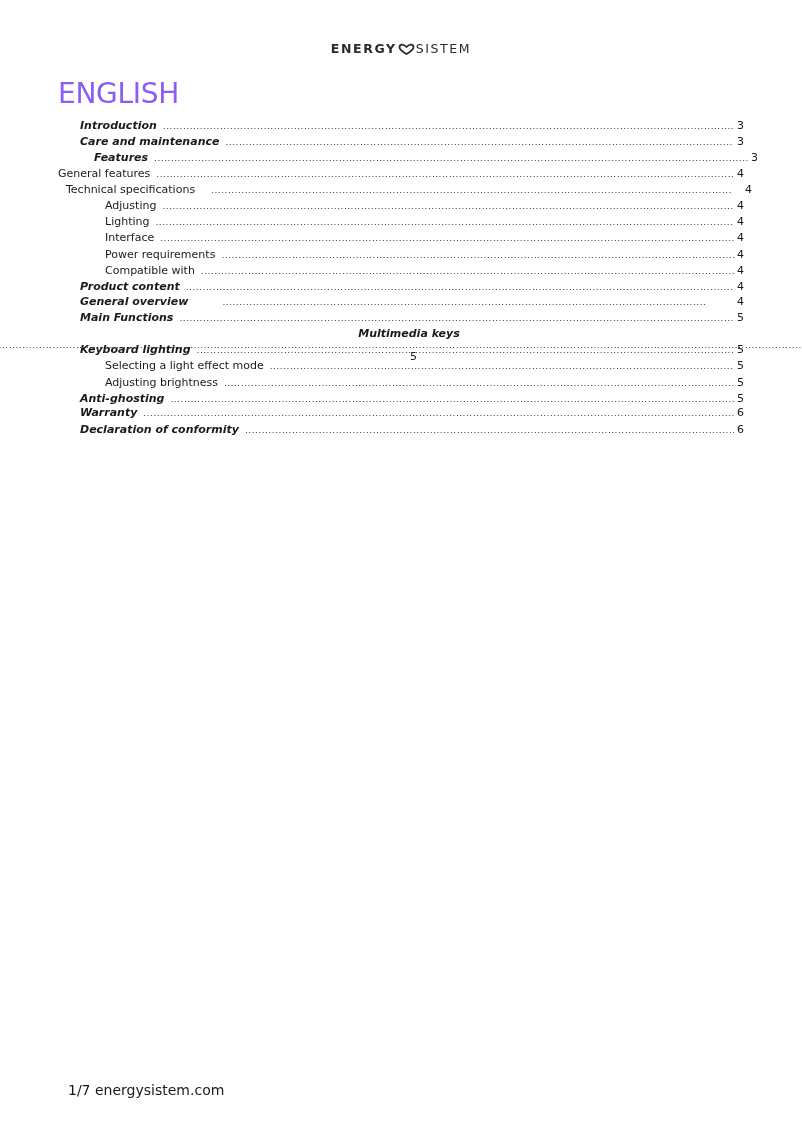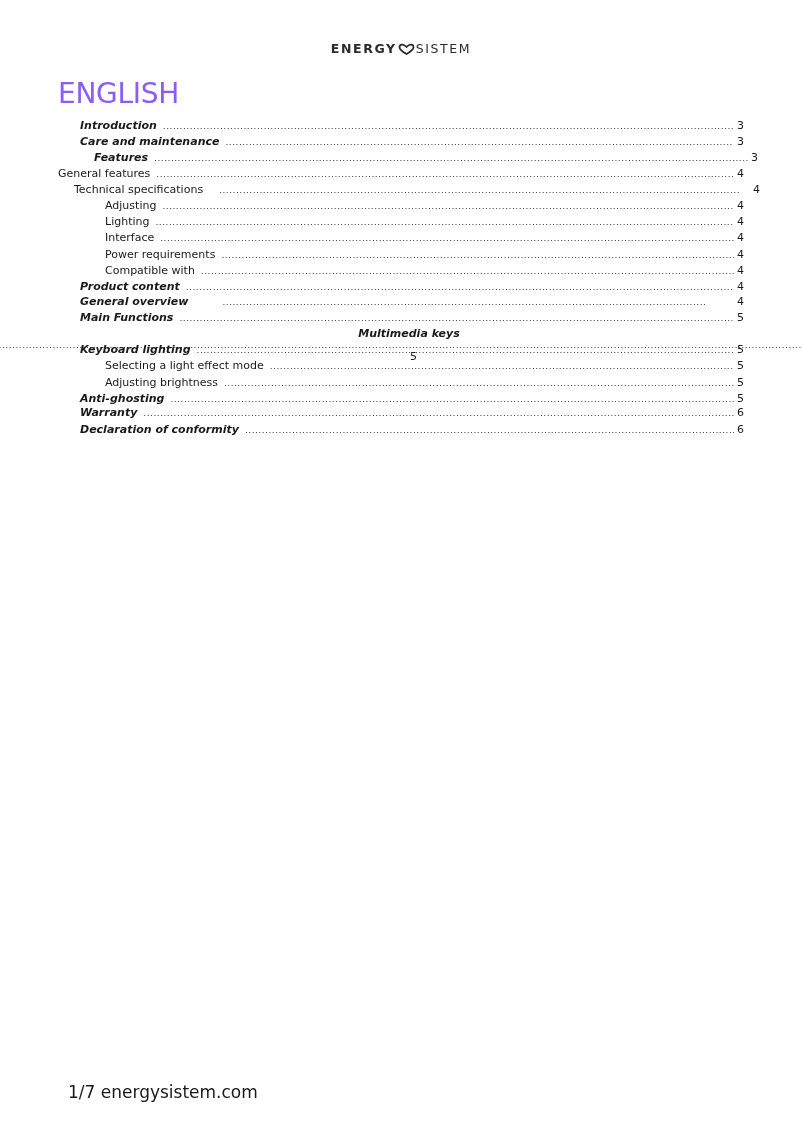--- a/index.html
+++ b/index.html
@@ -8,21 +8,21 @@
   .logo .b { font-weight:bold; }
   .logo svg { margin:0 1px; }
   .lang { position:absolute; top:70px; left:58px; font-size:28px; color:#8b5cf6; font-family:"DejaVu Sans", sans-serif; letter-spacing:-0.3px;margin-top:7px; }
   .toc { position:absolute; top:119px; left:58px; width:686px; }
   .row { display:flex; align-items:center; font-size:11px; white-space:nowrap; }
   .row .t { padding-right:6px; }
   .row .d { flex:1; overflow:hidden; color:#333; letter-spacing:0.5px; font-size:9px; }
   .row .d::before { content:"................................................................................................................................................................................................................................................................................................................................................................................"; }
   .row .p { padding-left:3px; font-size:11px; }
   .lv1 .t { font-weight:bold; font-style:italic; }
-  .footer { position:absolute; top:1082px; left:68px; font-size:17px; color:#1a1a1a; }
+  .footer { position:absolute; top:1082px; left:68px; font-size:14px; color:#1a1a1a; }
 </style>
 </head>
 <body>
 
 <div class="logo">
   <span class="b">ENERGY</span>
   <svg width="17" height="12" viewBox="0 0 17 12">
     <path d="M1.5 4.2 C1.5 1.2 5.5 0.6 8.5 4 C11.5 0.6 15.5 1.2 15.5 4.2 C15.5 6.8 11 9.5 8.5 11 C6 9.5 1.5 6.8 1.5 4.2 Z" fill="none" stroke="#2b2b2b" stroke-width="1.8" stroke-linejoin="round"></path>
   </svg>
   <span>SISTEM</span>
@@ -44,21 +44,21 @@
     <div class="row lv1" style="position: absolute; top: 32px; left: 36px; width: 664px;">
       <span class="t">Features</span>
       <span class="d"></span>
       <span class="p">3</span>
     </div>
     <div class="row lv0" style="position: absolute; top: 48px; left: 0px; width: 686px;">
       <span class="t">General features</span>
       <span class="d"></span>
       <span class="p">4</span>
     </div>
-    <div class="row lv0" style="position: absolute; top: 64px; left: 16px; width: 686px; gap: 10px;">
+    <div class="row lv0" style="position: absolute; top: 64px; left: 8px; width: 686px; gap: 10px;">
       <span class="t">Technical specifications</span>
       <span class="d"></span>
       <span class="p">4</span>
     </div>
     <div class="row lv2" style="position: absolute; top: 80px; left: 47px; width: 639px;">
       <span class="t">Adjusting</span>
       <span class="d"></span>
       <span class="p">4</span>
     </div>
     <div class="row lv2" style="position: absolute; top: 96px; left: 47px; width: 639px;">

